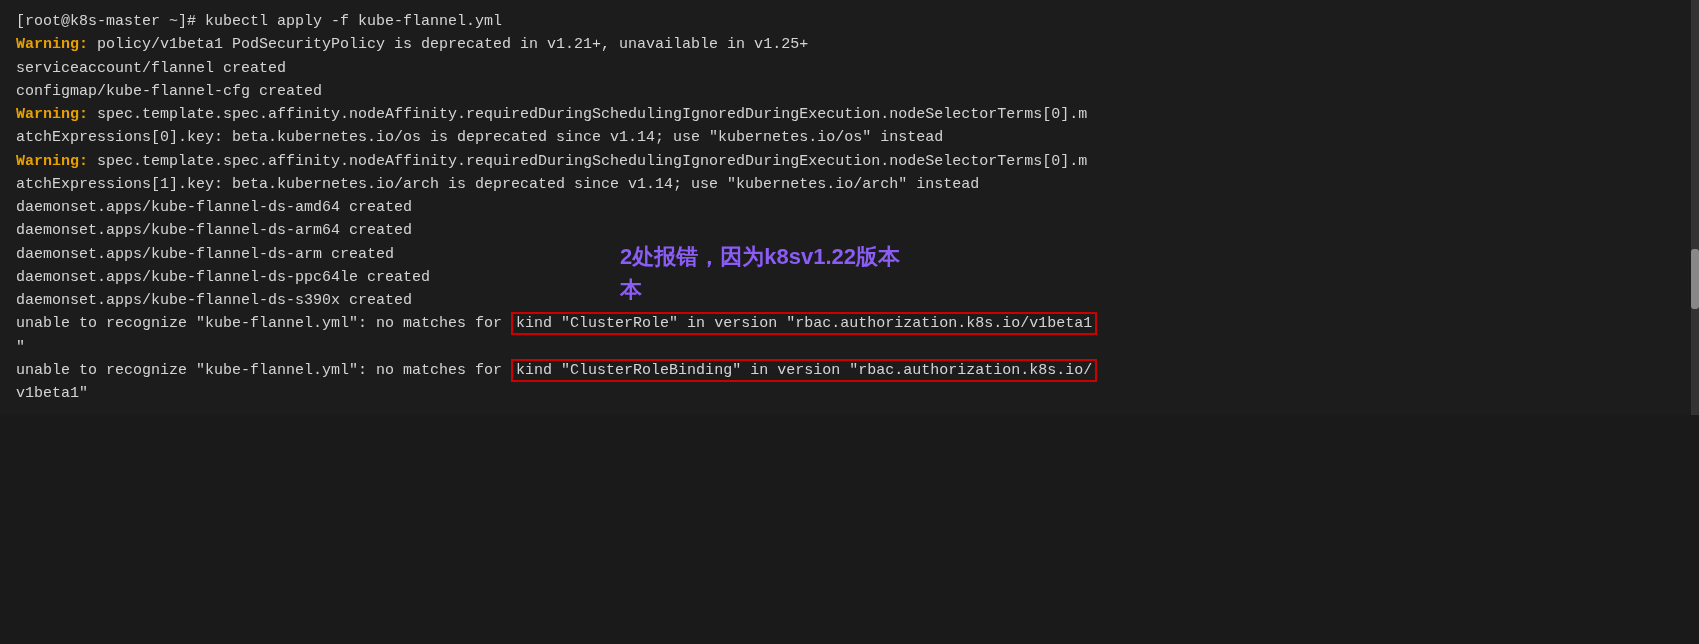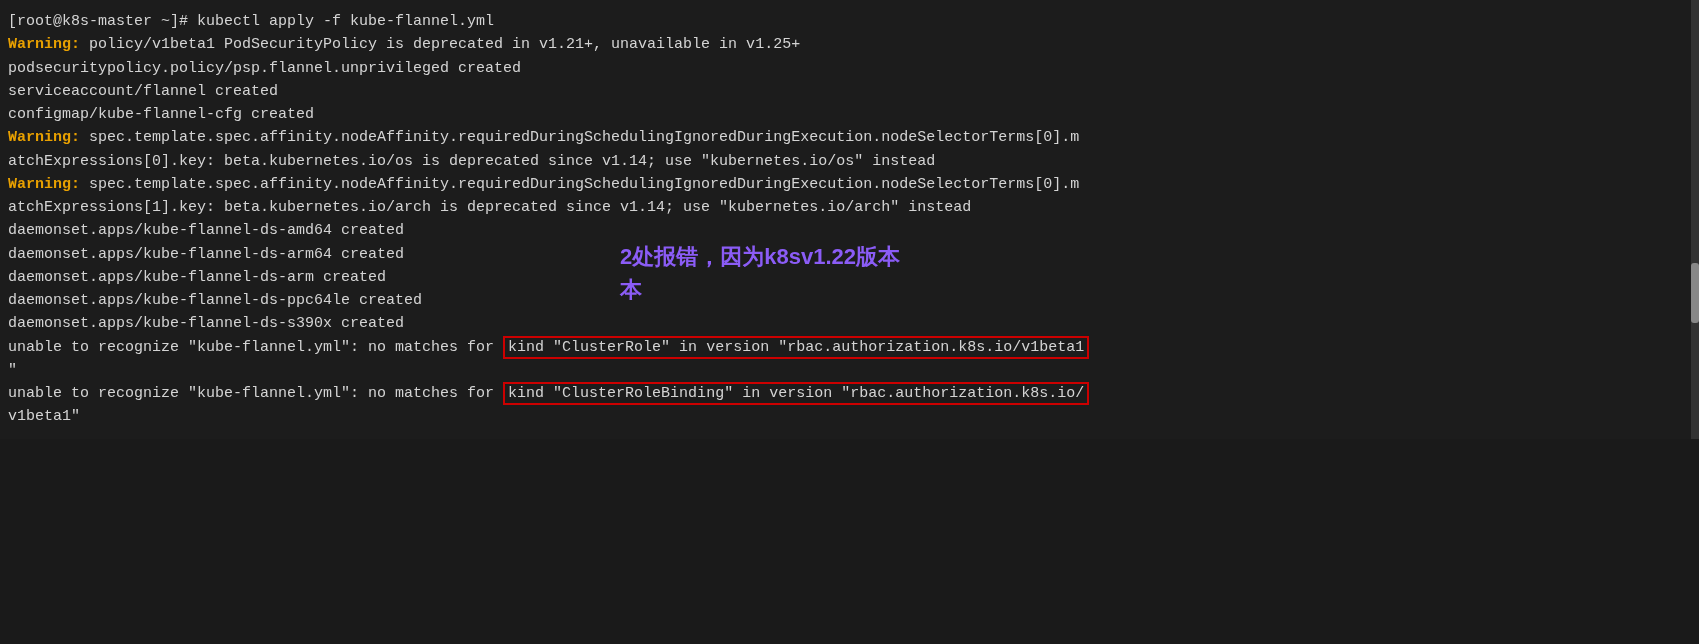--- a/index.html
+++ b/index.html
@@ -7,21 +7,21 @@
       background: #1a1a1a;
       font-family: 'Courier New', Courier, monospace;
       font-size: 15px;
       color: #d4d4d4;
       width: 1699px;
       min-height: 644px;
       overflow: hidden;
     }
     .terminal {
       background: #1c1c1c;
-      padding: 10px 8px;
+      padding: 10px 16px;
       line-height: 1.55;
       position: relative;
     }
     .line {
       white-space: pre-wrap;
       word-break: break-all;
       display: block;
     }
     .orange { color: #e8a000; font-weight: bold; }
     .white { color: #d4d4d4; }
@@ -61,21 +61,20 @@
   </style>
 </head>
 <body>
 
 <div class="terminal">
 
   <span class="line"><span class="white">[root@k8s-master ~]# kubectl apply -f kube-flannel.yml</span></span>
 
   <span class="line"><span class="orange">Warning:</span><span class="white"> policy/v1beta1 PodSecurityPolicy is deprecated in v1.21+, unavailable in v1.25+</span></span>
 
-  <span class="line"><span class="white">podsecuritypolicy.policy/psp.flannel.unprivileged created</span></span>
 
   <span class="line"><span class="white">serviceaccount/flannel created</span></span>
 
   <span class="line"><span class="white">configmap/kube-flannel-cfg created</span></span>
 
   <span class="line"><span class="orange">Warning:</span><span class="white"> spec.template.spec.affinity.nodeAffinity.requiredDuringSchedulingIgnoredDuringExecution.nodeSelectorTerms[0].m</span></span>
 
   <span class="line"><span class="white">atchExpressions[0].key: beta.kubernetes.io/os is deprecated since v1.14; use "kubernetes.io/os" instead</span></span>
 
   <span class="line"><span class="orange">Warning:</span><span class="white"> spec.template.spec.affinity.nodeAffinity.requiredDuringSchedulingIgnoredDuringExecution.nodeSelectorTerms[0].m</span></span>

